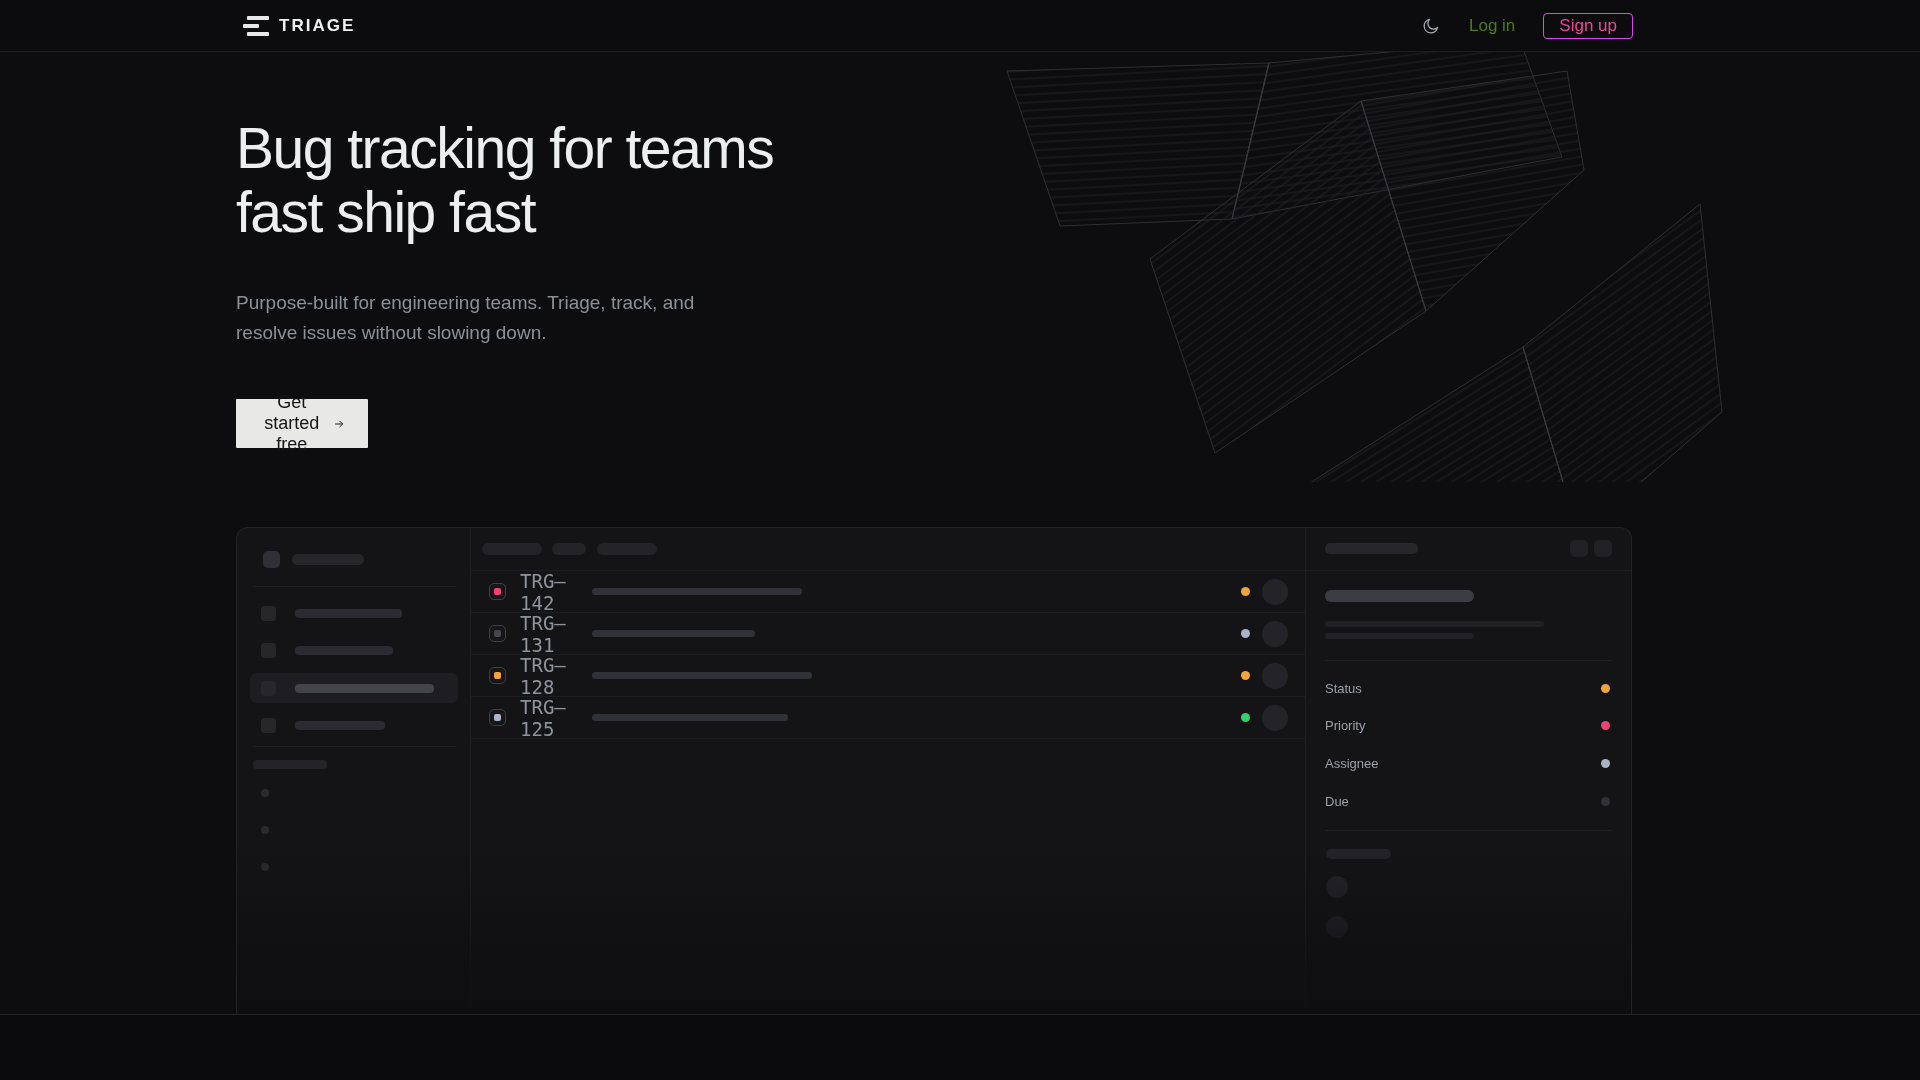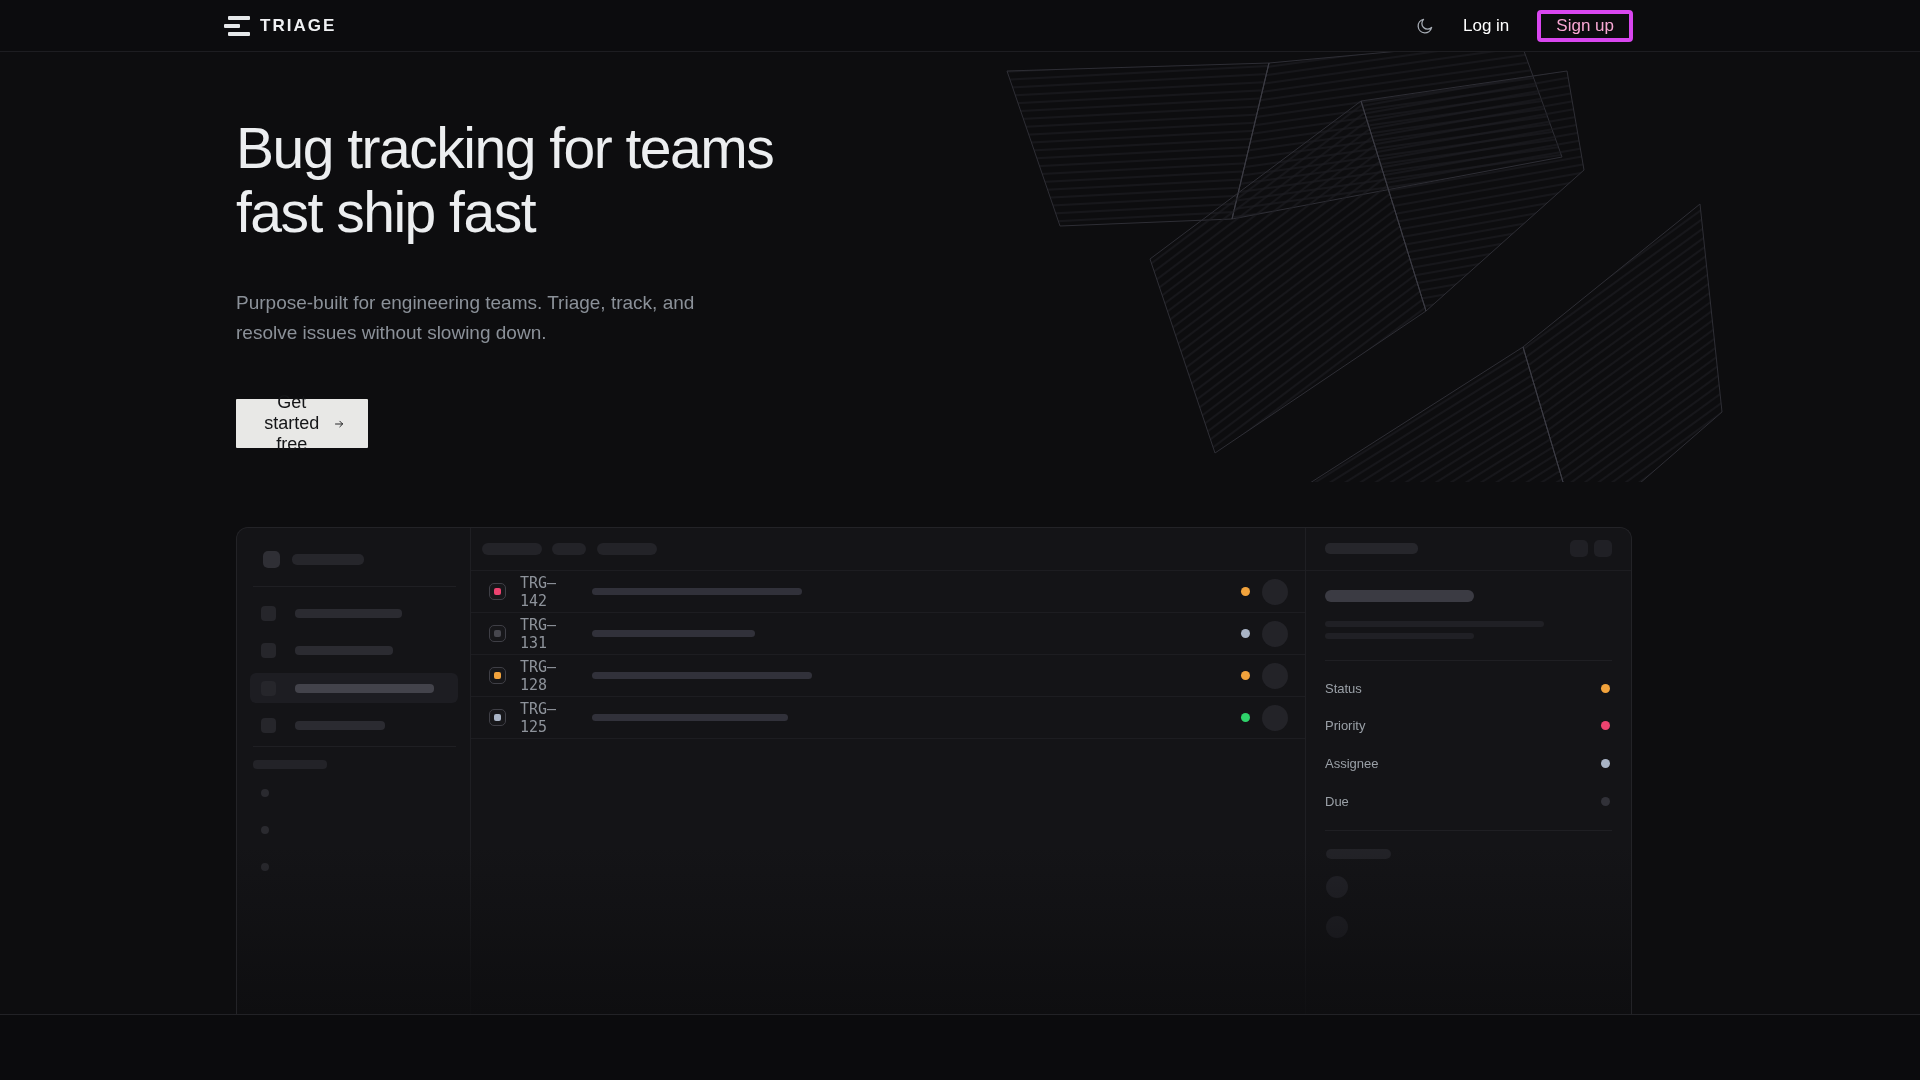--- a/index.html
+++ b/index.html
@@ -9,33 +9,33 @@
     font-family:"Liberation Sans","DejaVu Sans",sans-serif;
     color:#eceef0;
     position:relative;
   }
 
   
   .site-header {
     position:absolute; top:0; left:0; width:1920px; height:52px;
     background:#0c0c0e; border-bottom:1px solid #1d1d21; z-index:30;
   }
-  .brand { position:absolute; left:224px; top:0; height:52px; display:flex; align-items:center; gap:10px; }
+  .brand { position:absolute; left:243px; top:0; height:52px; display:flex; align-items:center; gap:10px; }
   .brand-icon { width:26px; height:22px; display:flex; flex-direction:column; justify-content:center; gap:4px; }
   .brand-icon .bar { height:4px; border-radius:1px; background:#e6e8ea; }
   .brand-icon .bar.b1 { width:22px; margin-left:4px; }
   .brand-icon .bar.b2 { width:16px; margin-left:0; }
   .brand-icon .bar.b3 { width:22px; margin-left:4px; }
   .brand-name { font-size:17px; font-weight:700; letter-spacing:2px; color:#f0f1f3; }
   .header-actions { position:absolute; right:287px; top:0; height:52px; display:flex; align-items:center; gap:28px; }
   .theme-toggle { width:22px; height:22px; display:flex; align-items:center; justify-content:center; cursor:pointer; }
-  .login-link { font-size:17px; color:#ffffff; cursor:pointer; }
+  .login-link { font-size:17px; color:#4d7c0f; cursor:pointer; }
   .signup-btn {
-    font-size:17px; color:#f9a8d4; background:transparent;
-    border:4px solid #d946ef; border-radius:4px; padding:2px 15px; cursor:pointer;
+    font-size:17px; color:#ec4899; background:transparent;
+    border:1px solid #d946ef; border-radius:4px; padding:2px 15px; cursor:pointer;
     font-family:inherit;
   }
 
   
   .deco { position:absolute; left:1000px; top:52px; width:760px; height:430px; z-index:1; pointer-events:none; }
 
   
   .hero { position:absolute; left:236px; top:0; z-index:10; }
   .hero-title {
     position:absolute; left:0; top:116px; width:700px;
@@ -89,21 +89,21 @@
     background:repeating-linear-gradient(45deg, rgba(255,255,255,0.035) 0 1px, rgba(0,0,0,0) 1px 8px), #1a1a1f;
   }
   .type-chip {
     width:17px; height:17px; border-radius:5px; border:1.5px solid #3f3f46; background:#17171a;
     display:flex; align-items:center; justify-content:center; flex:none;
   }
   .type-dot { width:7px; height:7px; border-radius:2px; }
   .issue-id {
     margin-left:14px; width:62px; flex:none;
     font-family:"DejaVu Sans Mono","Liberation Mono",monospace;
-    font-size:15px; color:#8e939b;
+    font-size:19px; color:#8e939b;
   }
   .title-bar { margin-left:10px; height:7px; border-radius:4px; background:#31313a; flex:none; }
   .issue-row.selected .title-bar { background:#50505a; }
   .issue-row .spacer { flex:1; }
   .status-dot { width:9px; height:9px; border-radius:50%; flex:none; }
   .avatar { width:26px; height:26px; border-radius:50%; background:#232328; margin-left:12px; flex:none; }
 
   
   .detail-header { height:43px; border-bottom:1px solid #1d1d21; position:relative; }
   .dh-bar { position:absolute; left:19px; top:15px; width:93px; height:11px; }

